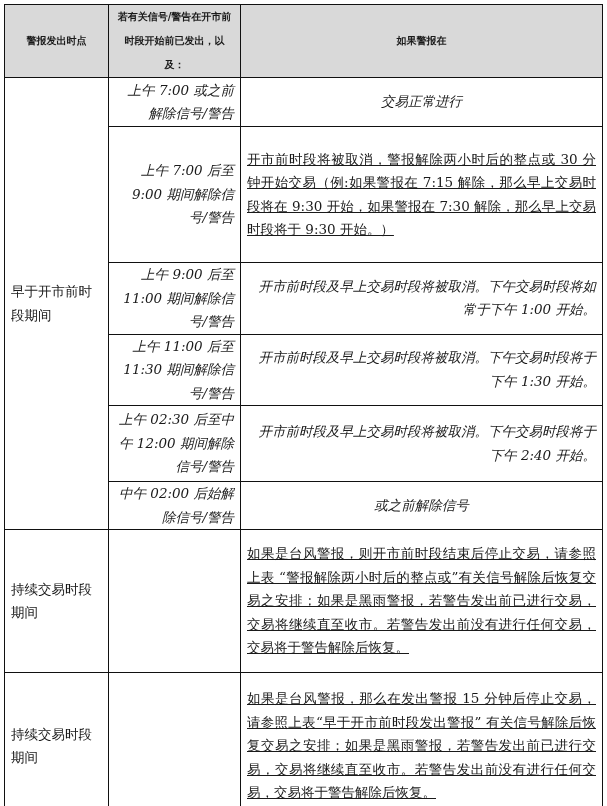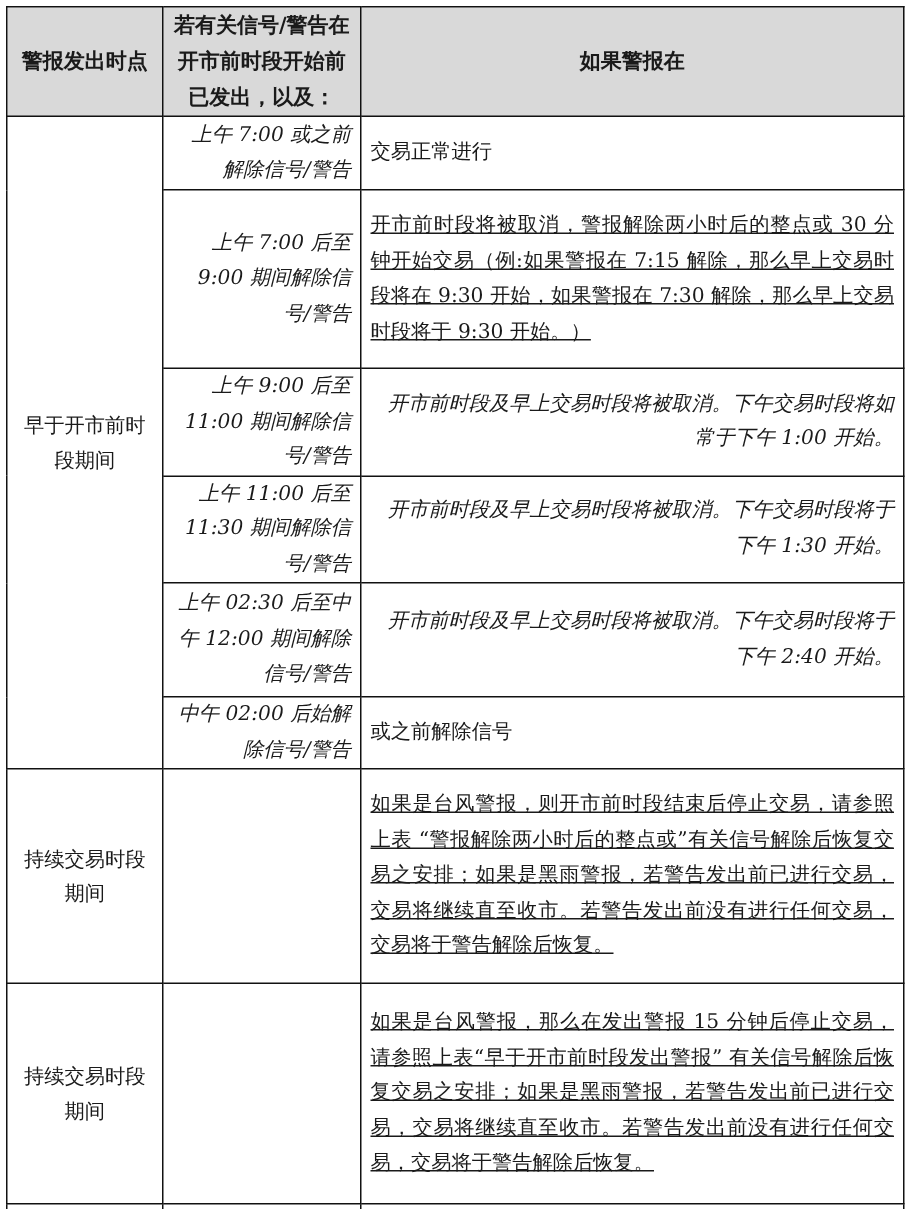--- a/index.html
+++ b/index.html
@@ -4,26 +4,26 @@
 <style>
   html, body { margin: 0; padding: 0; background: #ffffff; }
   body { width: 607px; height: 806px; position: relative; overflow: hidden;
          font-family: "DejaVu Serif", "Liberation Serif", serif; color: #1a1a1a; }
   table.rules { position: absolute; left: 4px; top: 4px; width: 598px;
          border-collapse: collapse; table-layout: fixed; }
   table.rules td, table.rules th { border: 1.5px solid #111; padding: 0 6px;
          font-size: 13.5px; line-height: 23.5px; vertical-align: middle; }
   table.rules th { background: #d9d9d9; font-weight: bold;
          font-family: "DejaVu Sans", "Liberation Sans", sans-serif; text-align: center;
-         font-size: 14px; line-height: 24px; }
+         font-size: 10px; line-height: 24px; }
   col.c1 { width: 104px; } col.c2 { width: 132px; } col.c3 { width: 362px; }
-  .center { text-align: left; }
+  .center { text-align: center; font-style: italic; }
   .left { text-align: right; font-style: italic; }
   .justify { text-align: justify; text-decoration: underline; }
-  td.period { text-align: center; padding: 0 10px; font-family: Liberation Serif, serif; }
+  td.period { padding: 0 10px; }
 </style>
 </head>
 <body>
 
 <table class="rules">
   <colgroup>
       <col class="c1">
       <col class="c2">
       <col class="c3">
     </colgroup>
@@ -33,21 +33,21 @@
       <th>若有关信号/警告在开市前时段开始前已发出，以及：</th>
       <th>如果警报在</th>
     </tr>
   </thead>
   <tbody>
     <tr style="height:49px">
       <td rowspan="6" class="period">早于开市前时段期间</td>
       <td class="left">上午 7:00 或之前解除信号/警告</td>
       <td class="center">交易正常进行</td>
     </tr>
-    <tr style="height:119px">
+    <tr style="height:136px">
       <td class="left">上午 7:00 后至 9:00 期间解除信号/警告</td>
       <td class="justify">开市前时段将被取消，警报解除两小时后的整点或 30 分钟开始交易（例:如果警报在 7:15 解除，那么早上交易时段将在 9:30 开始，如果警报在 7:30 解除，那么早上交易时段将于 9:30 开始。）</td>
     </tr>
     <tr style="height:55px">
       <td class="left">上午 9:00 后至 11:00 期间解除信号/警告</td>
       <td class="left">开市前时段及早上交易时段将被取消。下午交易时段将如常于下午 1:00 开始。</td>
     </tr>
     <tr style="height:43px">
       <td class="left">上午 11:00 后至 11:30 期间解除信号/警告</td>
       <td class="left">开市前时段及早上交易时段将被取消。下午交易时段将于下午 1:30 开始。</td>

